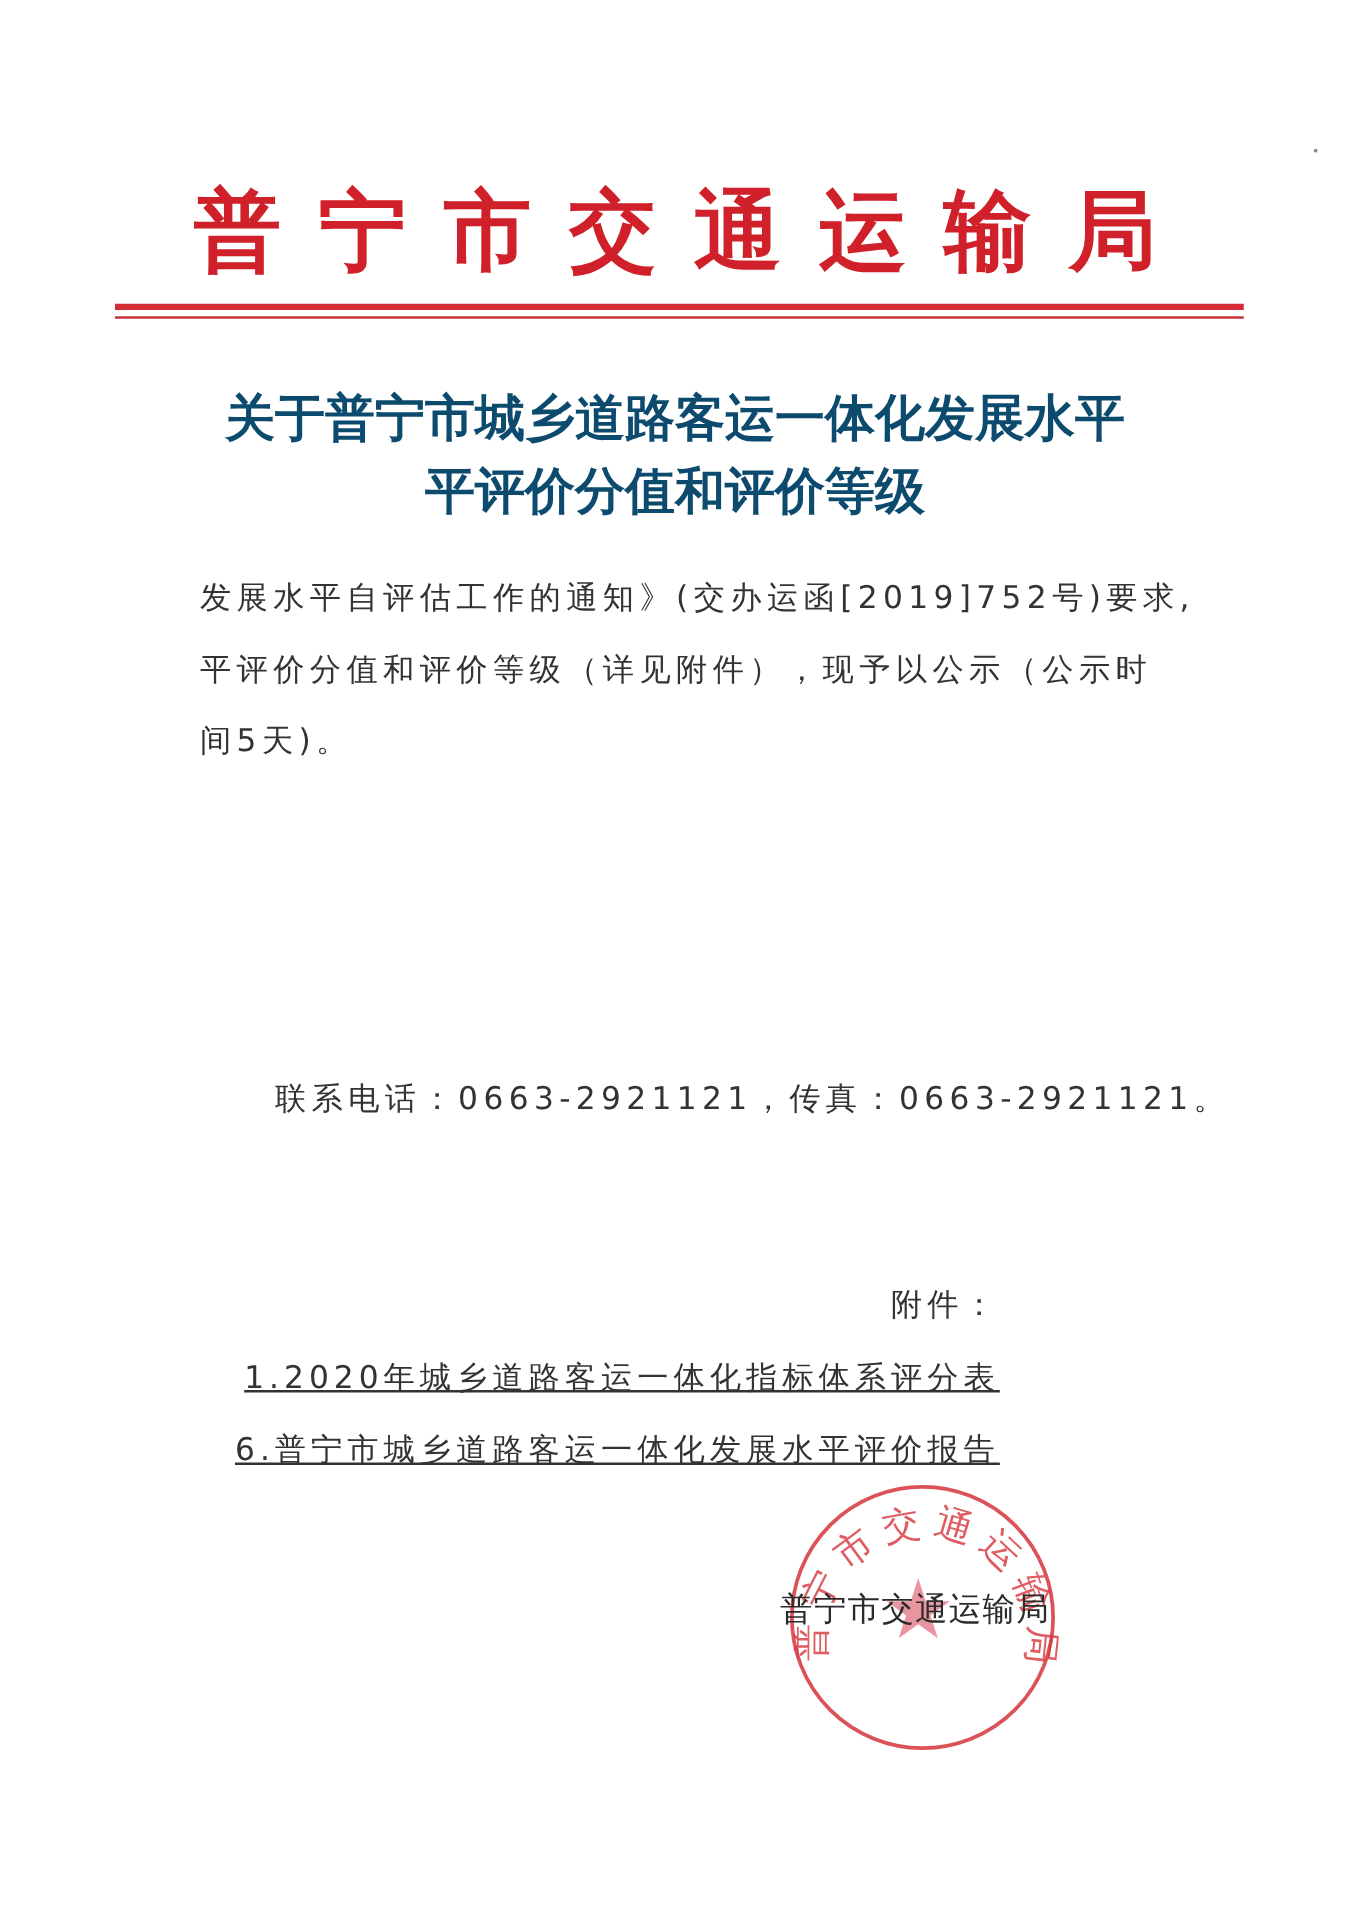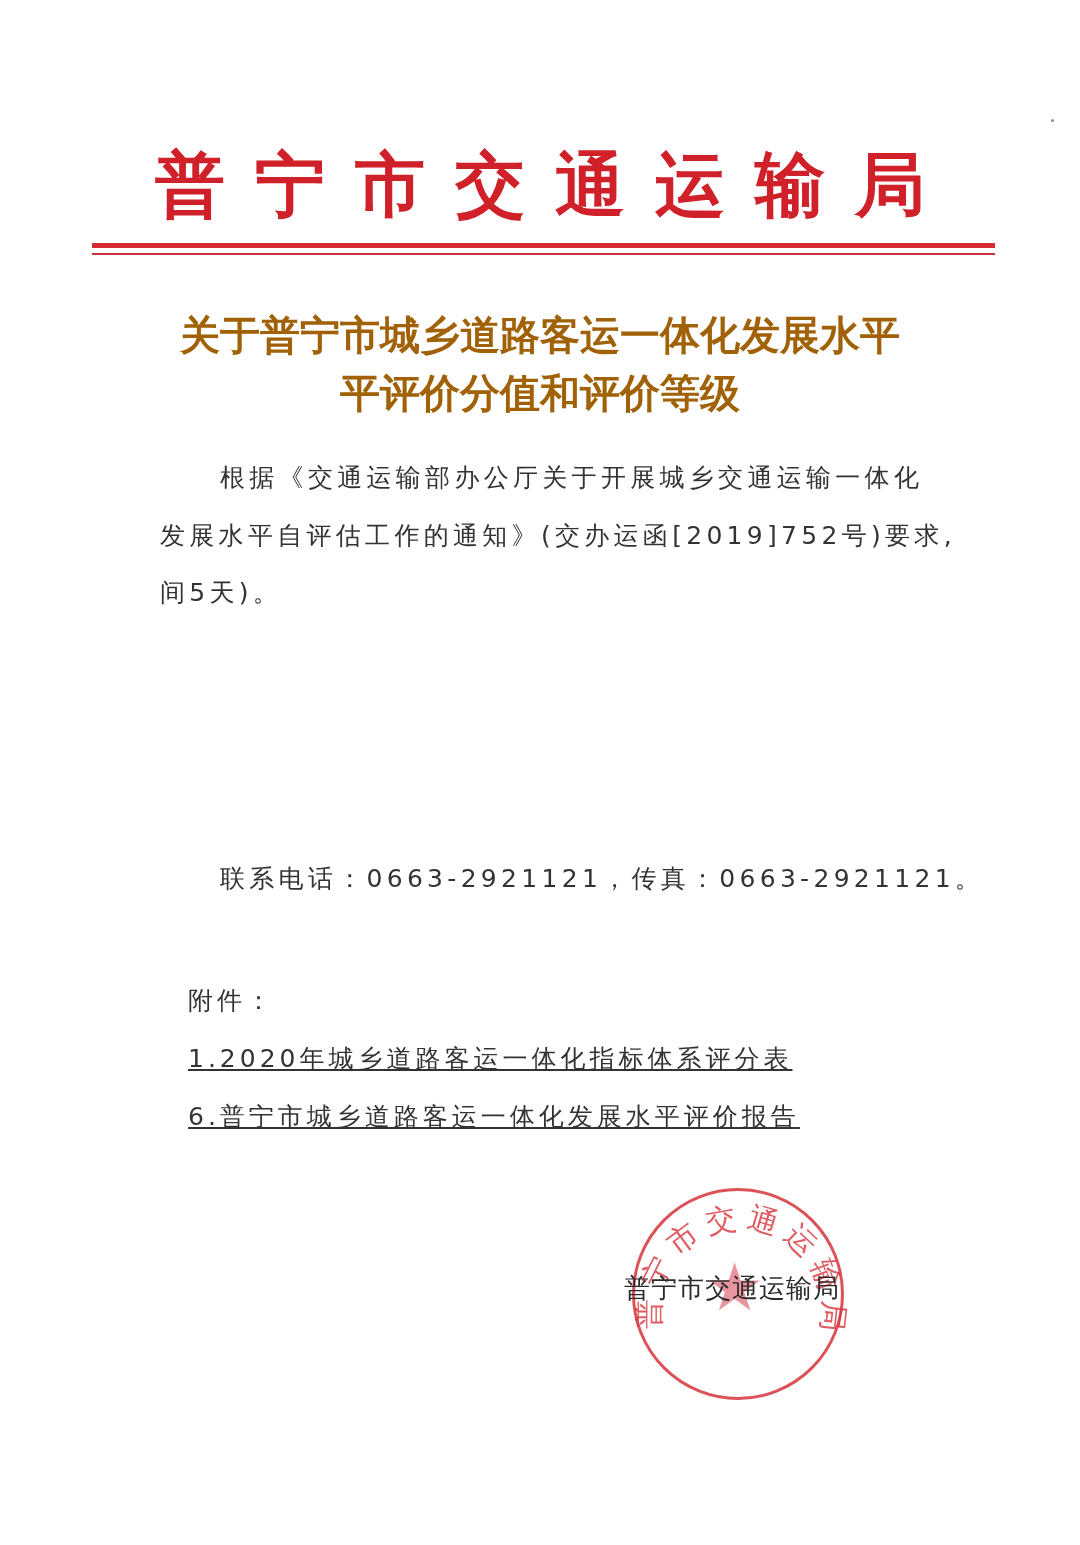--- a/index.html
+++ b/index.html
@@ -48,21 +48,21 @@
     }
     .doc-title {
       position: absolute;
       left: 0;
       top: 306px;
       width: 1080px;
       text-align: center;
       font-family: "DejaVu Serif", "Liberation Serif", serif;
       font-size: 40px;
       font-weight: bold;
-      color: #a16207;
+      color: #0c4a6e;
       line-height: 58px;
     }
     .doc-title div { white-space: nowrap; }
     .body-text {
       position: absolute;
       left: 160px;
       width: 760px;
       font-family: "DejaVu Sans", "Liberation Sans", sans-serif;
       font-size: 25px;
       line-height: 57.5px;
@@ -72,26 +72,27 @@
     .line {
       display: block;
       white-space: nowrap;
     }
     .p1 { top: 449px; }
     .p2 { top: 735px; }
     .p3 { top: 850px; }
     .attachments {
       position: absolute;
       left: 188px;
-      top: 972px;
+      top: 1015px;
       font-family: "DejaVu Sans", "Liberation Sans", sans-serif;
       font-size: 25px;
       line-height: 58px;
       color: #333333;
       letter-spacing: 4px;
+      text-align: right;
     }
     .attachments .item { white-space: nowrap; text-decoration: underline; }
     .seal {
       position: absolute;
       left: 632px;
       top: 1188px;
       width: 212px;
       height: 212px;
       border: 3px solid rgba(214, 52, 60, 0.85);
       border-radius: 50%;
@@ -141,22 +142,22 @@
 <div class="letterhead">普宁市交通运输局</div>
 <div class="rule-thick"></div>
 <div class="rule-thin"></div>
 
 <div class="doc-title">
   <div>关于普宁市城乡道路客运一体化发展水平</div>
   <div>平评价分值和评价等级</div>
 </div>
 
 <div class="body-text p1">
-  <span class="line" style="padding-left:60px">根据《交通运输部办公厅关于开展城乡交通运输一体化</span>
   <span class="line">发展水平自评估工作的通知》(交办运函[2019]752号)要求,</span>
+  <span class="line">平评价分值和评价等级（详见附件），现予以公示（公示时</span>
   <span class="line">间5天)。</span>
 </div>
 
 <div class="body-text p2">
 </div>
 
 <div class="body-text p3">
   <span class="line" style="padding-left:60px">联系电话：0663-2921121，传真：0663-2921121。</span>
 </div>
 

